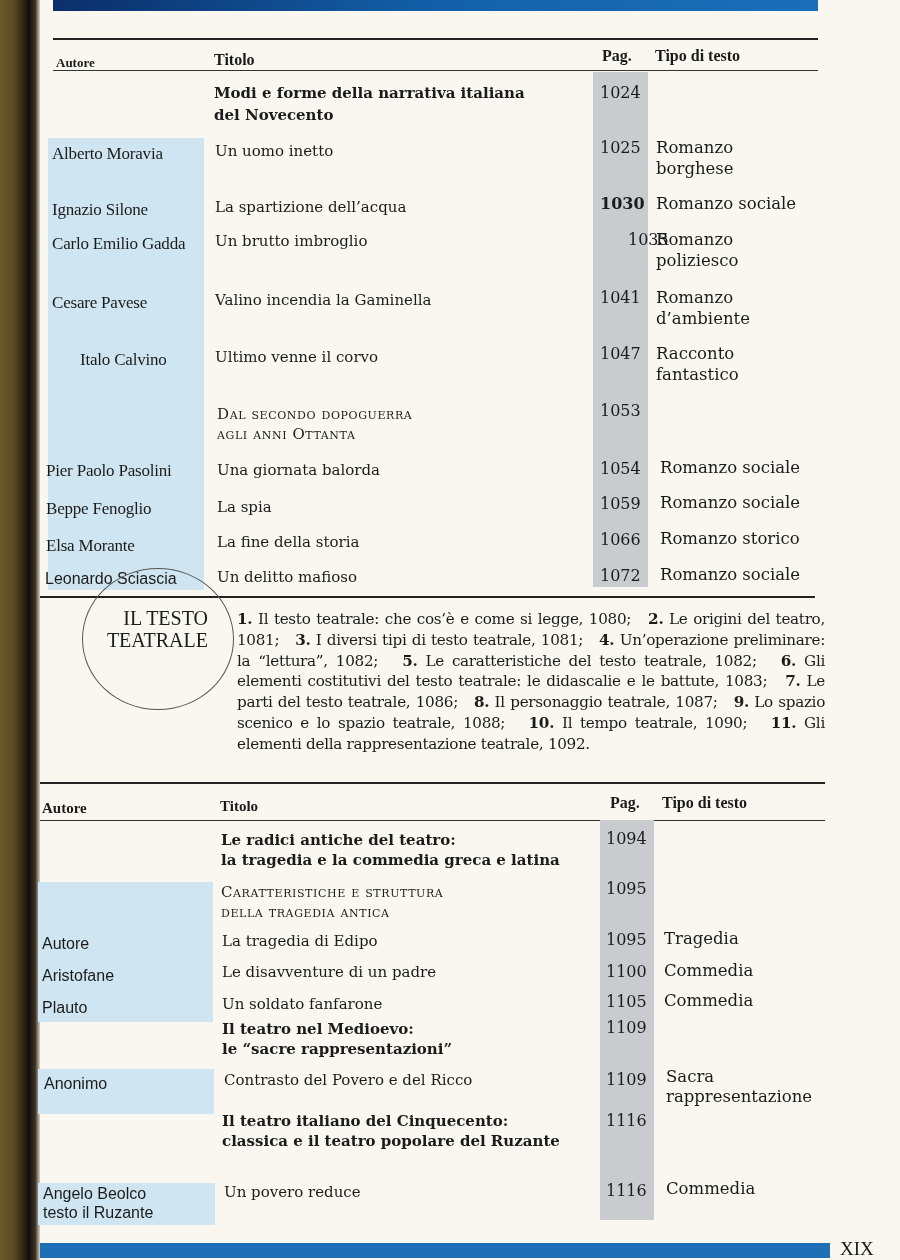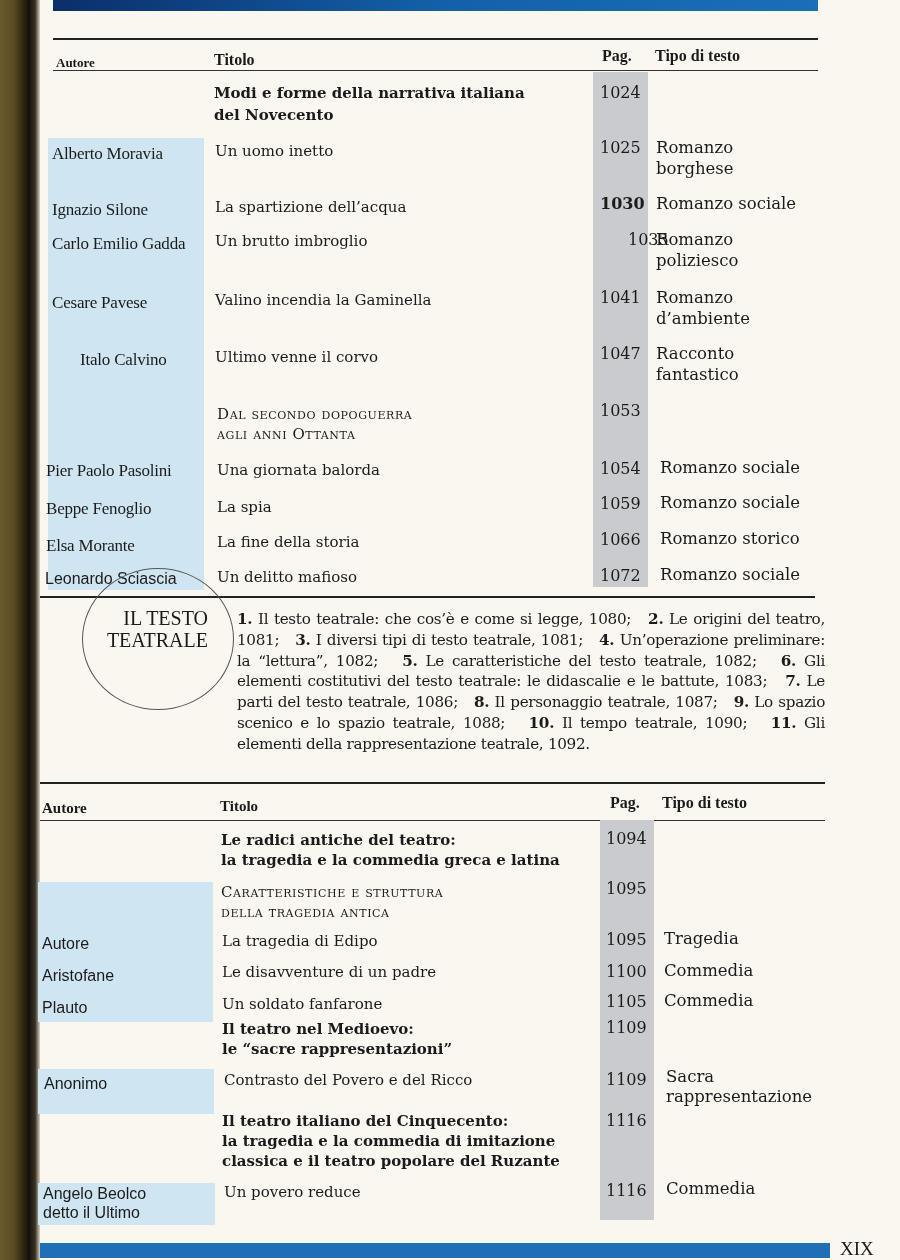--- a/index.html
+++ b/index.html
@@ -234,29 +234,28 @@
   <div class="cell title" style="left:224px;top:1070px;">Contrasto del Povero e del Ricco</div>
   <div class="cell pag" style="left:606px;top:1069px;">1109</div>
   <div class="cell tipo" style="left:666px;top:1067px;line-height:20px;">
     <div>Sacra</div>
     <div>rappresentazione</div>
   </div>
 </div>
 
 <div class="cell title bold" style="left:222px;top:1111px;line-height:20px;">
   <div>Il teatro italiano del Cinquecento:</div>
-  <div>la tragedia e la commedia di imitazione</div>
   <div>classica e il teatro popolare del Ruzante</div>
 </div>
 <div class="cell pag" style="left:606px;top:1110px;">1116</div>
 
 <div>
   <div class="cell author2" style="left:43px;top:1184px;line-height:19px;">
     <div>Angelo Beolco</div>
-    <div>detto il Ultimo</div>
+    <div>testo il Ruzante</div>
   </div>
   <div class="cell title" style="left:224px;top:1182px;">Un povero reduce</div>
   <div class="cell pag" style="left:606px;top:1180px;">1116</div>
   <div class="cell tipo" style="left:666px;top:1178px;">Commedia</div>
 </div>
 
 <div class="bottombar"></div>
 <div class="folio">XIX</div>
 
 </body></html>

